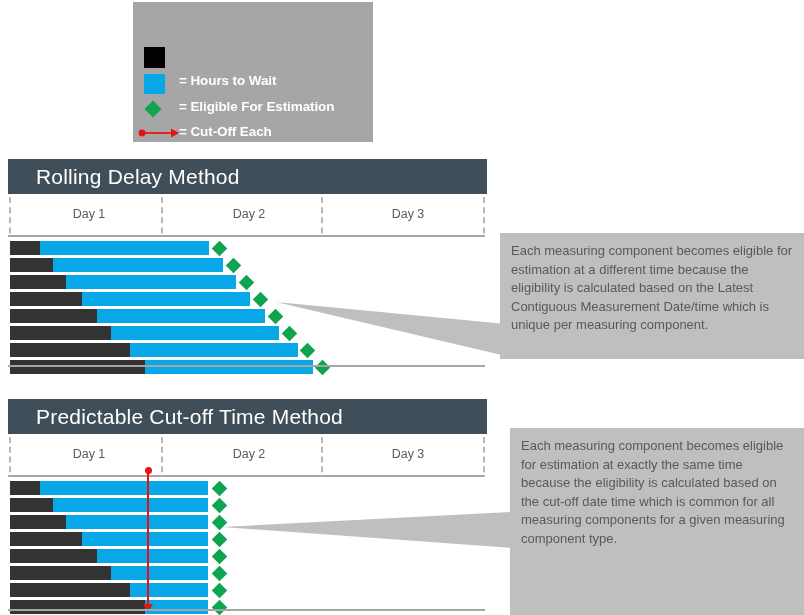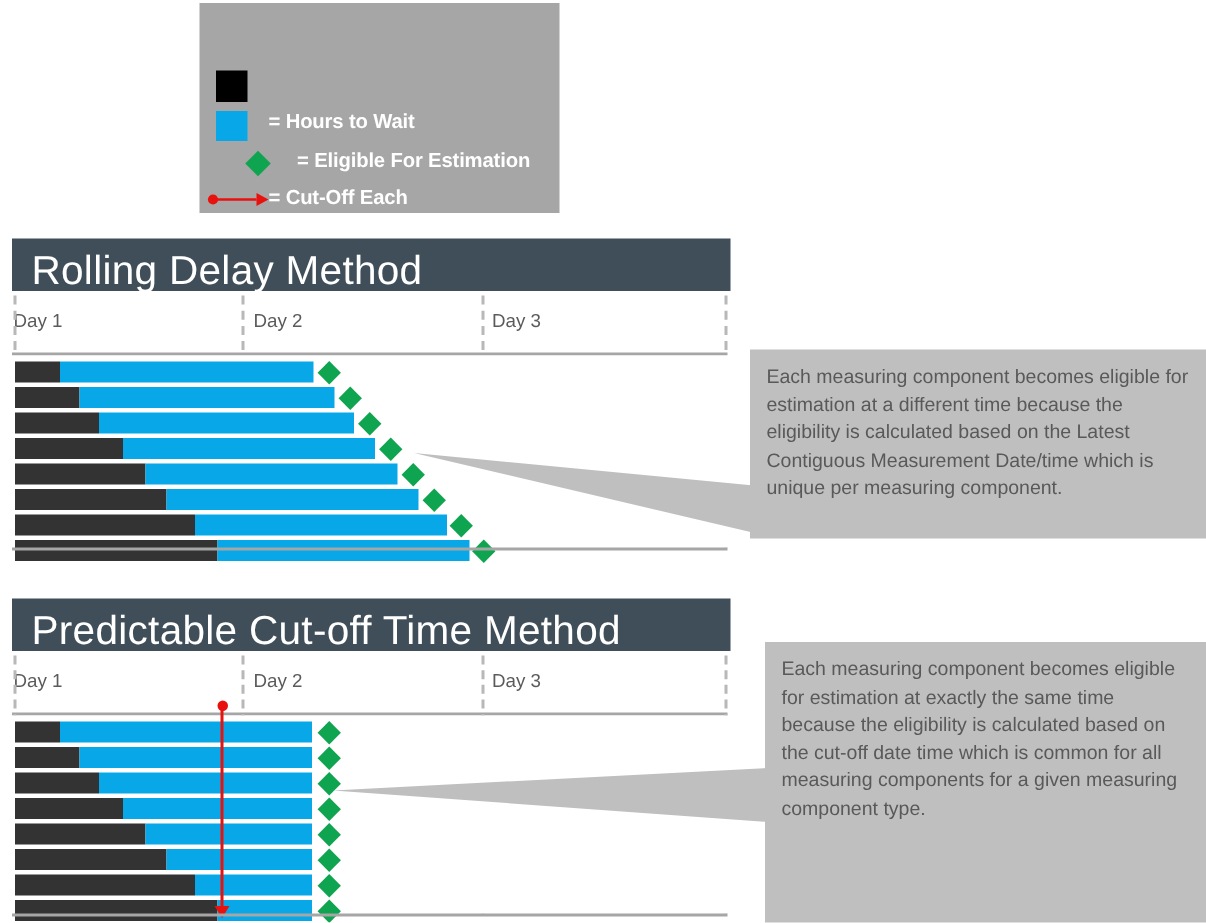--- a/index.html
+++ b/index.html
@@ -88,39 +88,40 @@
   
   .panel-header {
     position: absolute;
     left: 8px;
     width: 479px;
     height: 35px;
     background: #3f4e58;
   }
   .panel-header span {
     position: absolute;
-    left: 13px;
+    left: 28px;
     top: 6px;
     color: #ffffff;
-    font-size: 27px;
+    font-size: 21px;
     letter-spacing: 0.2px;
     white-space: nowrap;
   }
 
   .day-strip {
     position: absolute;
     left: 8px;
     width: 479px;
     height: 40px;
     background: #ffffff;
   }
   .day-label {
     position: absolute;
     top: 12px;
     width: 160px;
+    text-align: center;
     color: #5b5b5b;
     font-size: 12.5px;
   }
   .axis-line {
     position: absolute;
     left: 8px;
     width: 477px;
     height: 2px;
     background: #a6a6a6;
   }
@@ -204,21 +205,21 @@
 
     <div class="key-row" style="top:44px;">
       <div class="key-swatch sw-black"></div>
     </div>
 
     <div class="key-row" style="top:70px;">
       <div class="key-swatch sw-blue"></div>
       <div class="key-label">= Hours to Wait</div>
     </div>
 
-    <div class="key-row" style="top:96px;margin-left:19px;">
+    <div class="key-row" style="top:96px;">
       <div class="key-diamond"></div>
       <div class="key-label">= Eligible For Estimation</div>
     </div>
 
     <div class="key-row" style="top:121px;">
       <div class="key-arrow">
         <svg width="44" height="14" viewBox="0 0 44 14">
           <circle cx="4" cy="7" r="3.4" fill="#e8110e"></circle>
           <line x1="4" y1="7" x2="33" y2="7" stroke="#e8110e" stroke-width="1.7"></line>
           <polygon points="33,2.6 41,7 33,11.4" fill="#e8110e"></polygon>

